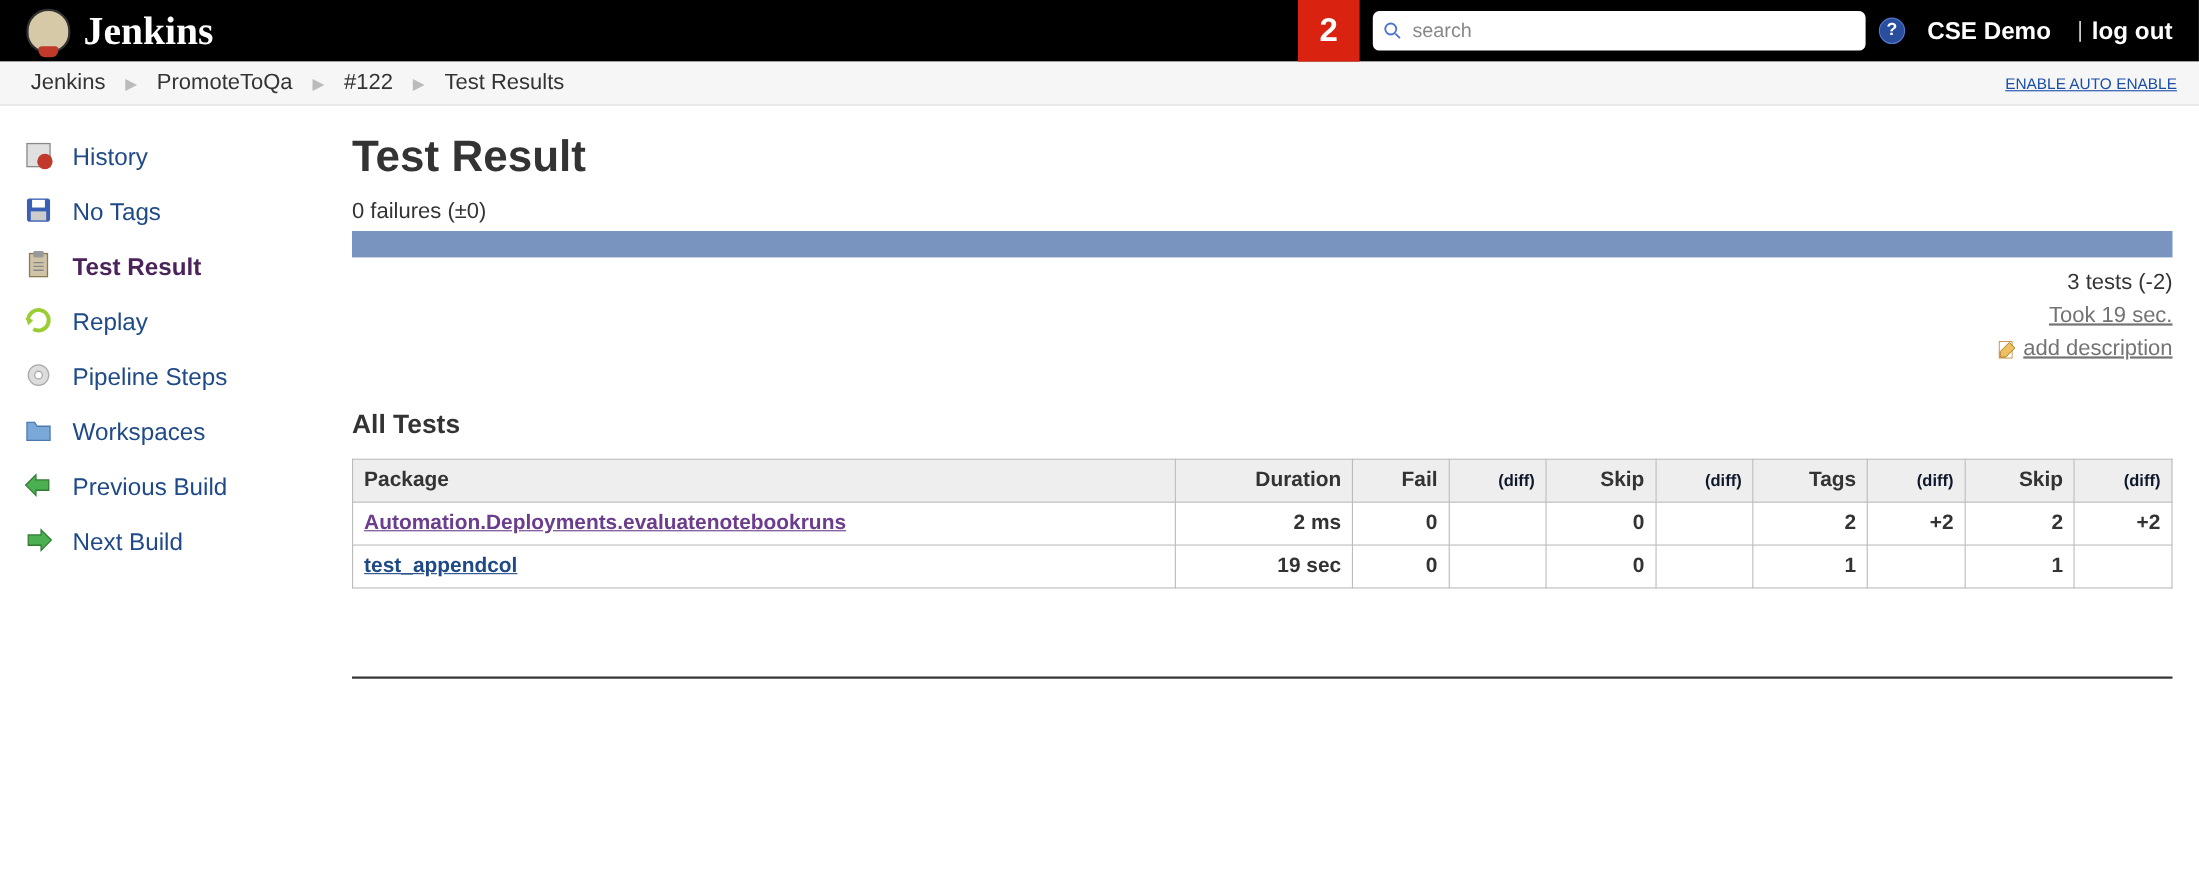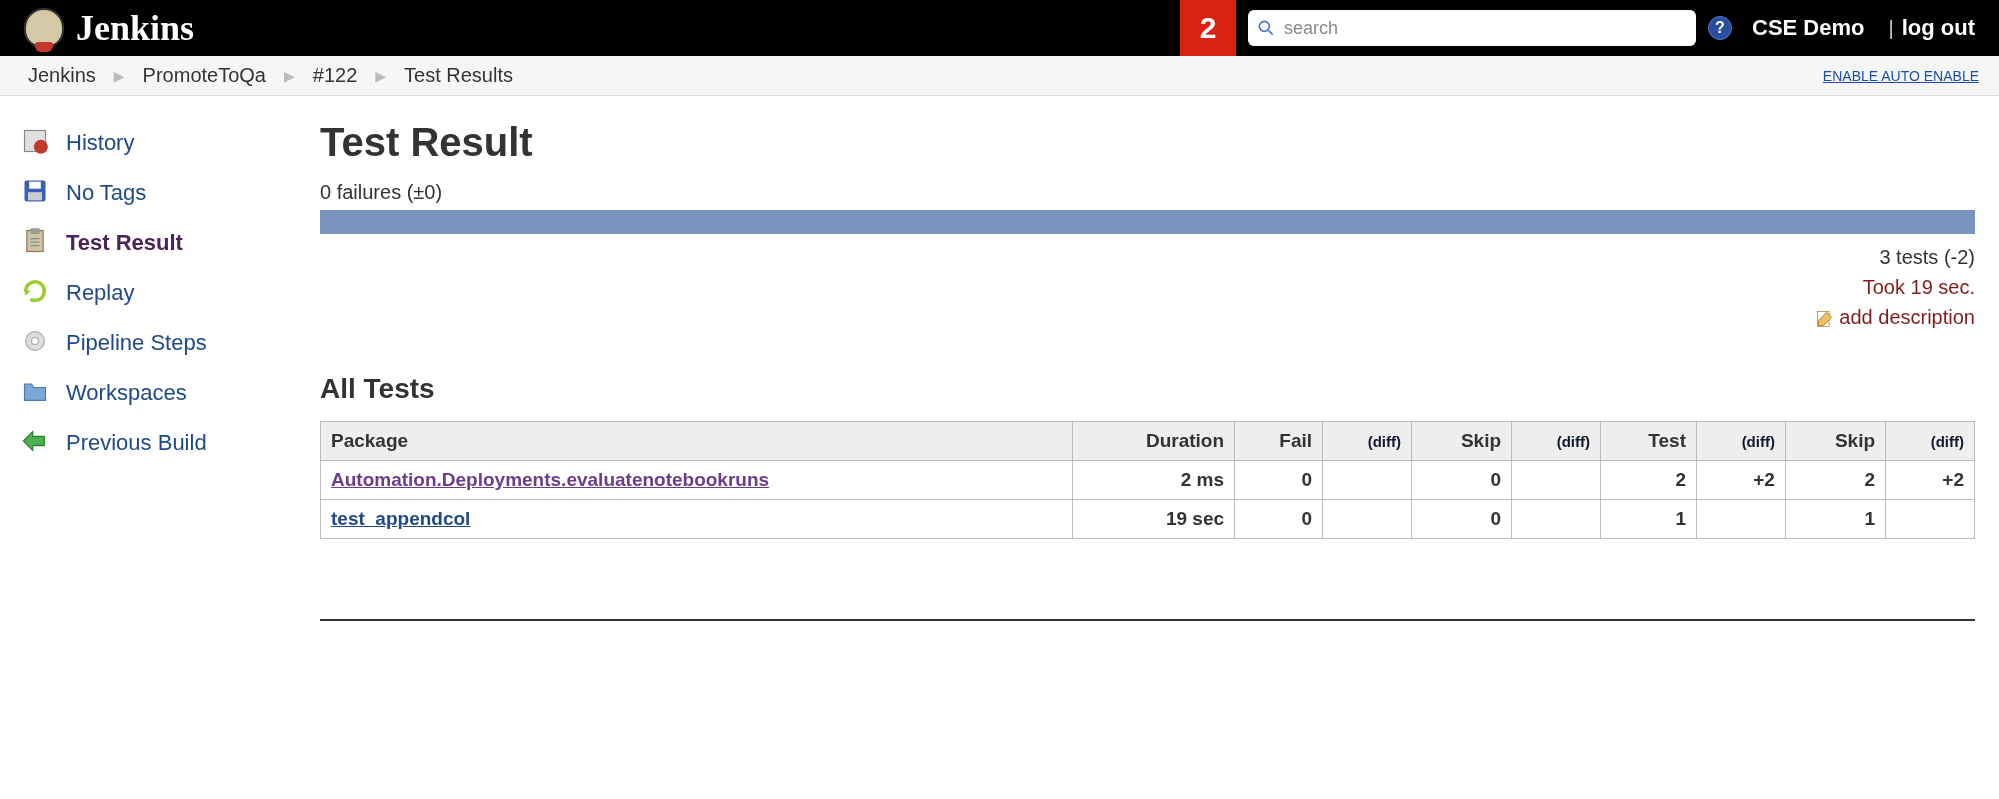--- a/index.html
+++ b/index.html
@@ -165,29 +165,29 @@
     height: 24px;
     background: #7a94c0;
     width: 100%;
     margin-bottom: 8px;
   }
   .summary-right {
     text-align: right;
     font-size: 20px;
     line-height: 1.5;
   }
-  .summary-right a { color: #7f1d1d; cursor: pointer; }
+  .summary-right a { color: #737373; text-decoration: underline; cursor: pointer; }
   .desc-line { display: inline-flex; align-items: center; gap: 4px; justify-content: flex-end; }
   .edit-icon {
     width: 20px; height: 20px;
     display: inline-block;
   }
 
   .section-heading {
-    font-size: 28px;
+    font-size: 24px;
     font-weight: bold;
     margin: 36px 0 16px 0;
   }
 
   table.tests {
     width: 100%;
     border-collapse: collapse;
     border: 1px solid #bbb;
     font-size: 19px;
   }
@@ -320,20 +320,28 @@
 
     <div class="side-item">
       <span class="side-icon">
         <svg viewBox="0 0 24 24" width="28" height="28">
             <polygon points="20,8 20,16 10,16 10,20 2,12 10,4 10,8" fill="#4caf50" stroke="#2e7d32"></polygon>
           </svg>
       </span>
       <span>Previous Build</span>
     </div>
 
+    <div class="side-item">
+      <span class="side-icon">
+        <svg viewBox="0 0 24 24" width="28" height="28">
+            <polygon points="4,8 4,16 14,16 14,20 22,12 14,4 14,8" fill="#4caf50" stroke="#2e7d32"></polygon>
+          </svg>
+      </span>
+      <span>Next Build</span>
+    </div>
 
   </div>
 
   <div class="main">
     <h1 class="page-title">Test Result</h1>
     <div class="failures-text">0 failures (±0)</div>
     <div class="progress-bar"></div>
     <div class="summary-right">
       <div>3 tests (-2)</div>
       <div><a>Took 19 sec.</a></div>
@@ -352,21 +360,21 @@
 
     <table class="tests">
       <thead>
         <tr>
           <th>Package</th>
           <th class="num">Duration</th>
           <th class="num">Fail</th>
           <th class="diff">(diff)</th>
           <th class="num">Skip</th>
           <th class="diff">(diff)</th>
-          <th class="num">Test</th>
+          <th class="num">Tags</th>
           <th class="diff">(diff)</th>
           <th class="num">Skip</th>
           <th class="diff">(diff)</th>
         </tr>
       </thead>
       <tbody>
         <tr>
           <td><a class="visited">Automation.Deployments.evaluatenotebookruns</a></td>
           <td class="num">2 ms</td>
           <td class="num">0</td>

